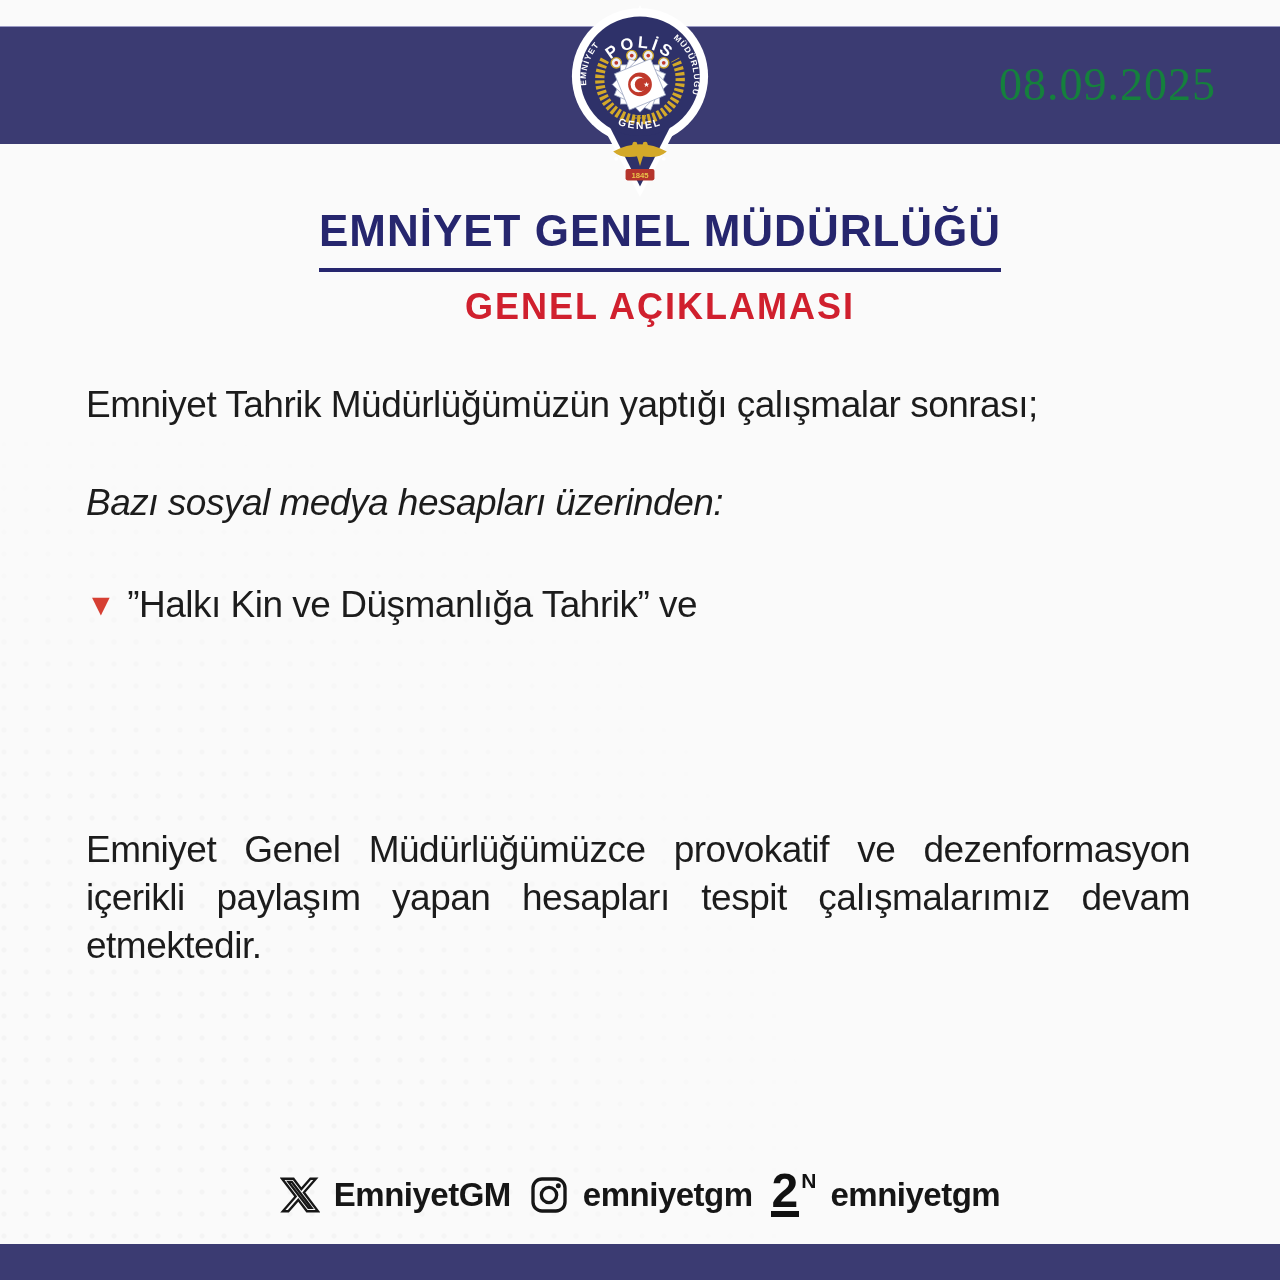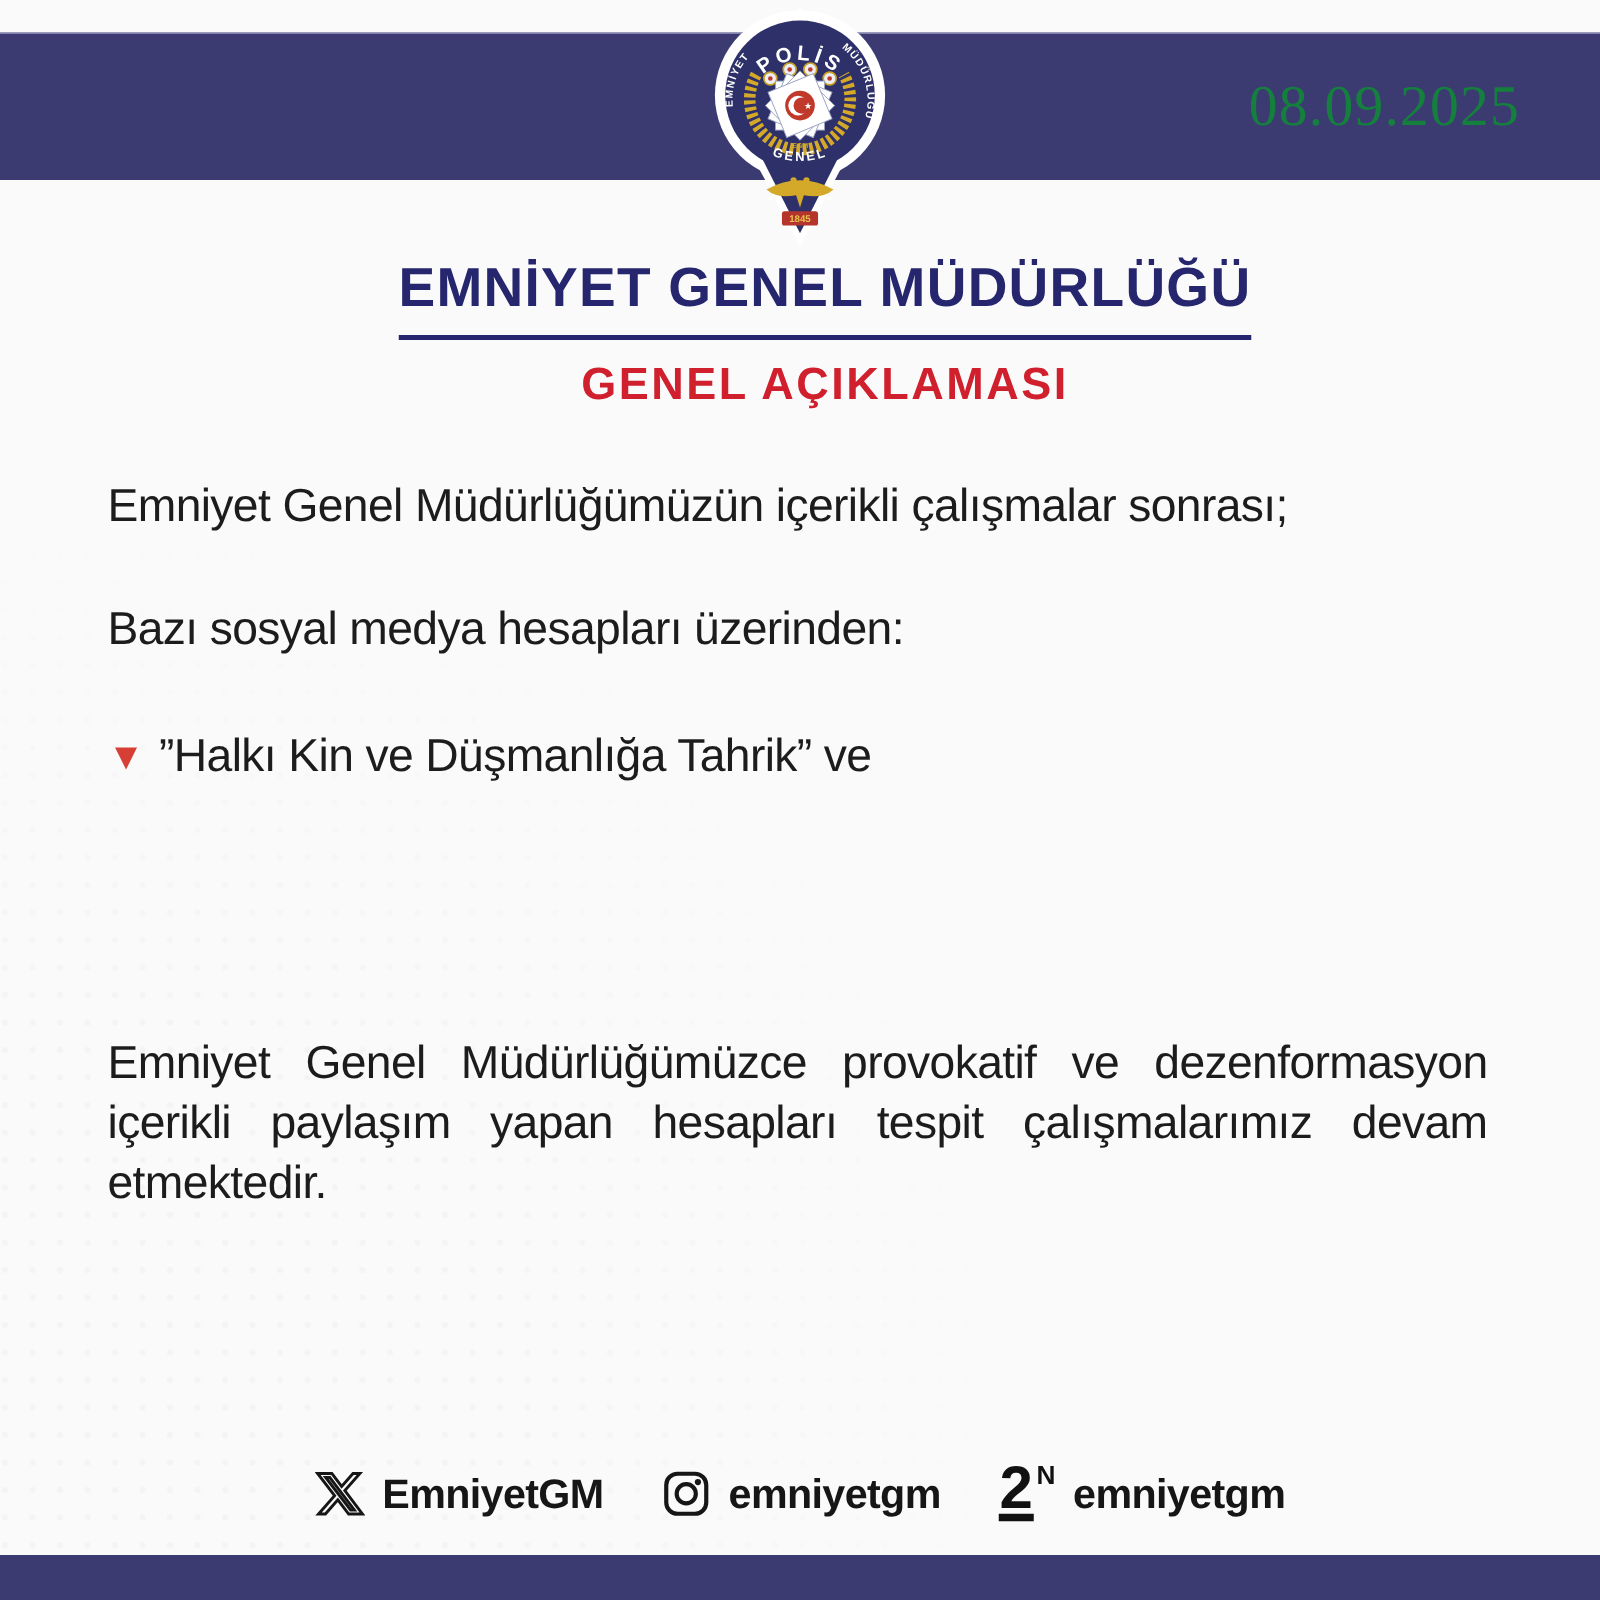--- a/index.html
+++ b/index.html
@@ -44,32 +44,32 @@
     padding-bottom:12px;border-bottom:4px solid #26266e;
   }
   .subtitle{
     margin-top:14px;
     font-size:36px;font-weight:bold;letter-spacing:2px;
     color:#d0202e;
   }
   .content{position:absolute;left:86px;width:1104px;}
   .p{font-size:37px;letter-spacing:-0.5px;line-height:46px;margin:0;}
   .p1{top:382px;}
-  .p2{top:480px;}
+  .p2{top:480px;font-style:italic;}
   .bullets{top:582px;}
   .bullet{margin:0 0 10px 0;}
   .bullet.justify{text-align:justify;text-align-last:left;}
   .tri{
     color:#d63f33;font-size:30px;margin-right:12px;
     position:relative;top:-2px;
   }
   .p3{top:826px;line-height:48px;text-align:justify;text-align-last:left;}
   .footer{
     position:absolute;left:0;top:1172px;width:100%;
-    display:flex;justify-content:center;align-items:center;gap:46px;
+    display:flex;justify-content:center;align-items:center;gap:18px;
   }
   .account{display:flex;align-items:center;gap:14px;}
   .handle{font-size:33px;font-weight:bold;color:#161616;letter-spacing:-0.5px;}
   .icon-svg{display:block;}
   .nsosyal{display:flex;align-items:flex-start;line-height:1;}
   .nsosyal .big2{
     font-size:48px;font-weight:bold;color:#111;
     line-height:0.78;border-bottom:6px solid #111;padding:0 1px 2px 1px;
   }
   .nsosyal .supN{
@@ -161,21 +161,21 @@
 
   <rect x="56" y="160" width="28" height="11" rx="2" fill="#b5342c"></rect>
   <text x="70" y="168.5" font-size="7.5" font-weight="bold" fill="#e8c24a" text-anchor="middle" font-family="Liberation Sans, sans-serif">1845</text>
 </svg>
 
 <div class="title-block">
   <div class="title-main">EMNİYET GENEL MÜDÜRLÜĞÜ</div>
   <div class="subtitle">GENEL AÇIKLAMASI</div>
 </div>
 
-<p class="p content p1">Emniyet Genel Müdürlüğümüzün içerikli çalışmalar sonrası;</p>
+<p class="p content p1">Emniyet Tahrik Müdürlüğümüzün yaptığı çalışmalar sonrası;</p>
 <p class="p content p2">Bazı sosyal medya hesapları üzerinden:</p>
 
 <div class="content bullets" style="position:absolute;">
   <p class="p bullet"><span class="tri">▼</span><span>”Halkı Kin ve Düşmanlığa Tahrik” ve</span></p>
 </div>
 
 <p class="p content p3">Emniyet Genel Müdürlüğümüzce provokatif ve dezenformasyon içerikli paylaşım yapan hesapları tespit çalışmalarımız devam etmektedir.</p>
 
 <div class="footer">
   <div class="account">

